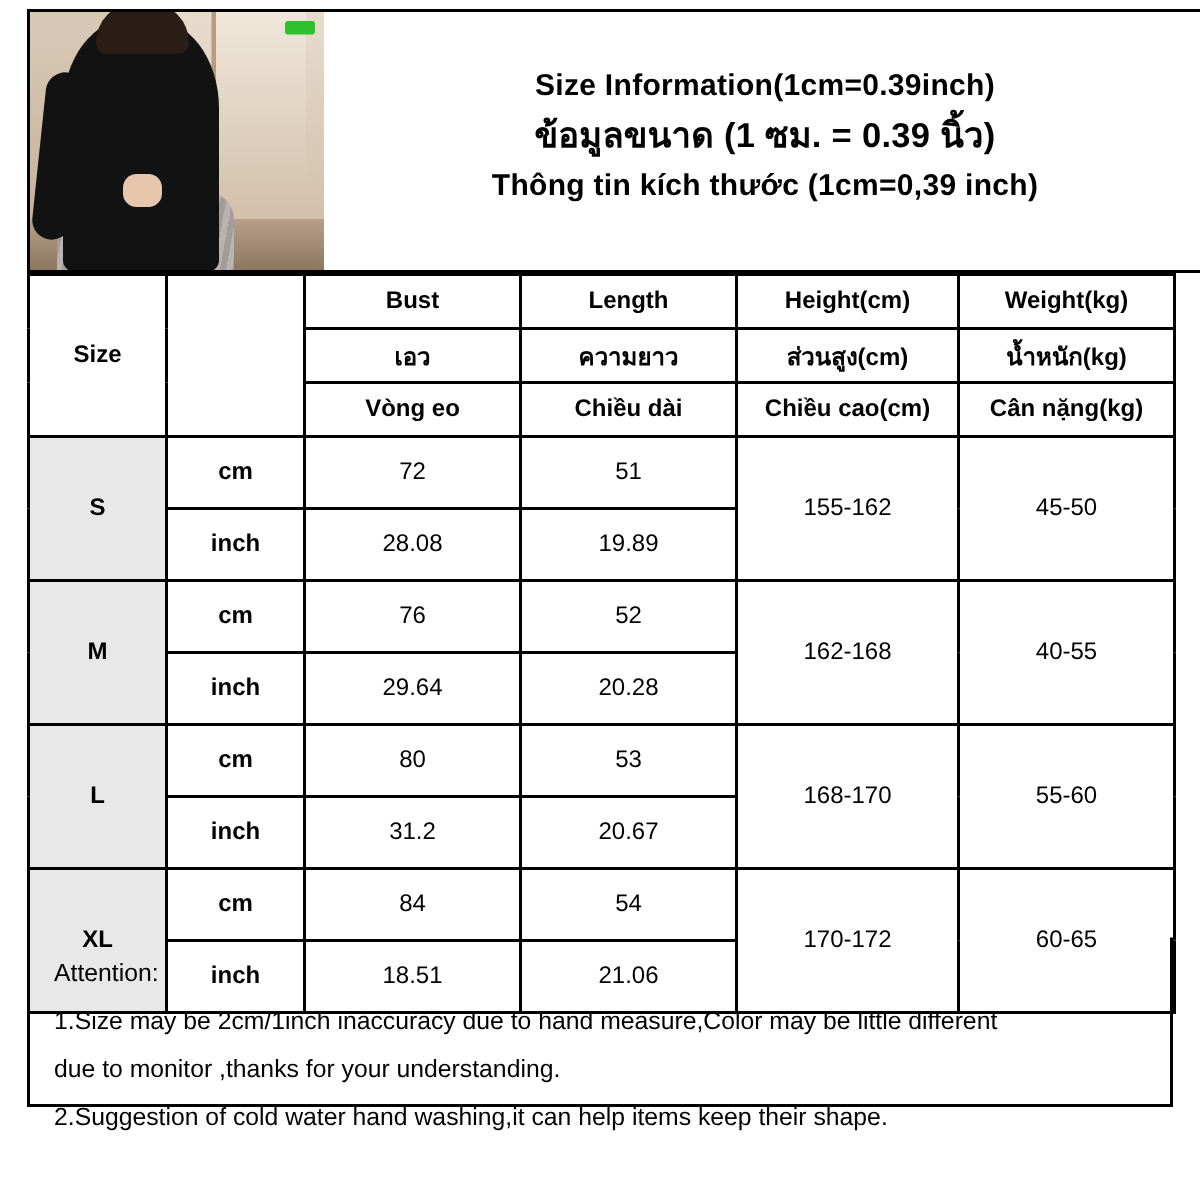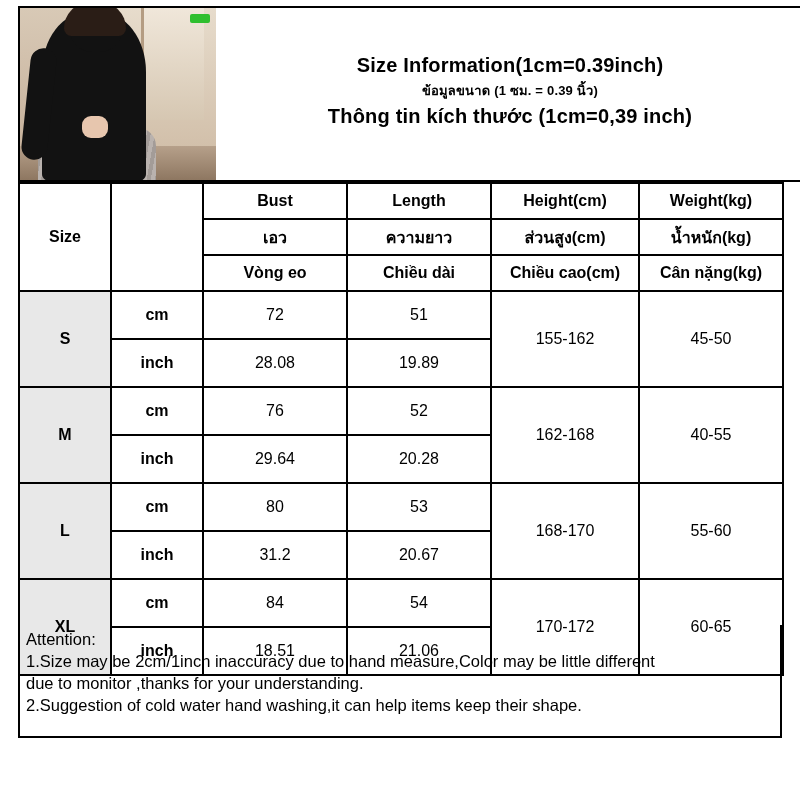--- a/index.html
+++ b/index.html
@@ -104,21 +104,21 @@
     text-align: center;
     padding: 4px 10px 10px 10px;
     box-sizing: border-box;
   }
   .title-box .line {
     font-weight: bold;
     font-size: 20px;
     line-height: 1.55;
     letter-spacing: 0.2px;
   }
-  .title-box .line.thai { font-size: 13px; text-align: right; }
+  .title-box .line.thai { font-size: 23px; text-align: right; }
 
   
   table.size-table {
     position: absolute;
     left: 18px;
     top: 182px;
     width: 764px;
     border-collapse: collapse;
     table-layout: fixed;
   }
@@ -159,21 +159,21 @@
     top: 625px;
     width: 764px;
     height: 113px;
     border: 2px solid #000;
     border-top: none;
     box-sizing: border-box;
     padding: 4px 6px 4px 6px;
     font-size: 16.5px;
     line-height: 1.33;
   }
-  .attention p { margin: 0; }
+  .attention p { margin: 10px; }
 </style>
 </head>
 <body>
 
 <div class="page">
 
   <div class="top-band">
     <div class="photo">
       <div class="wall-left"></div>
       <div class="wall-right"></div>

